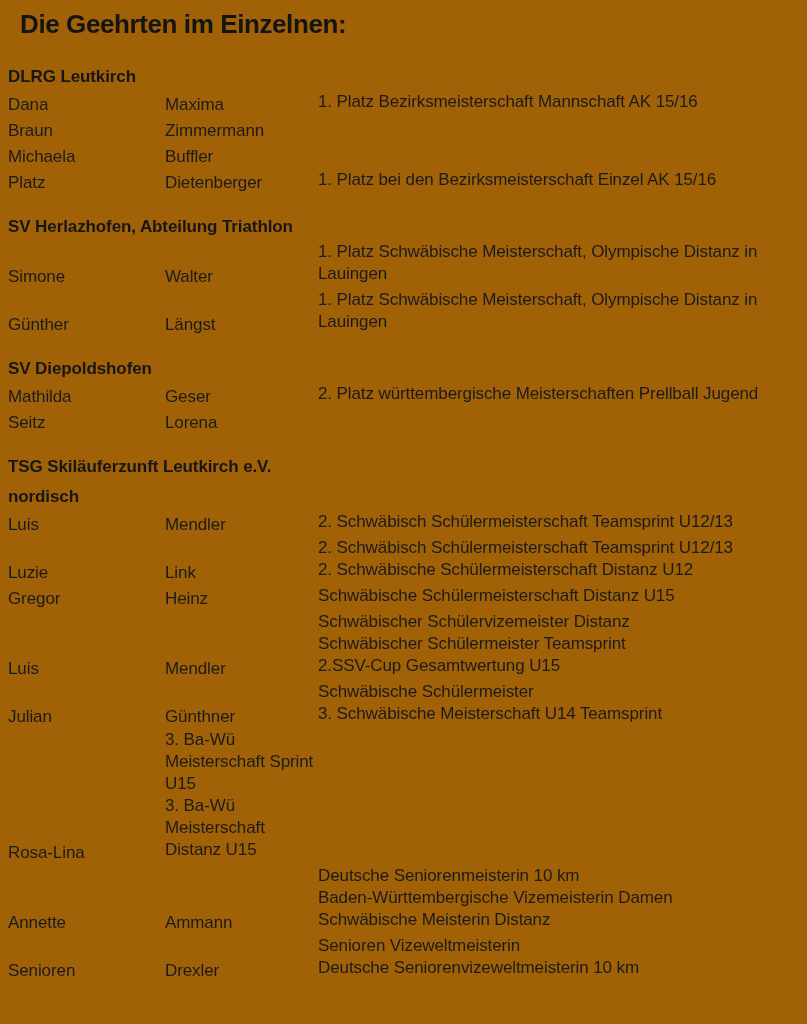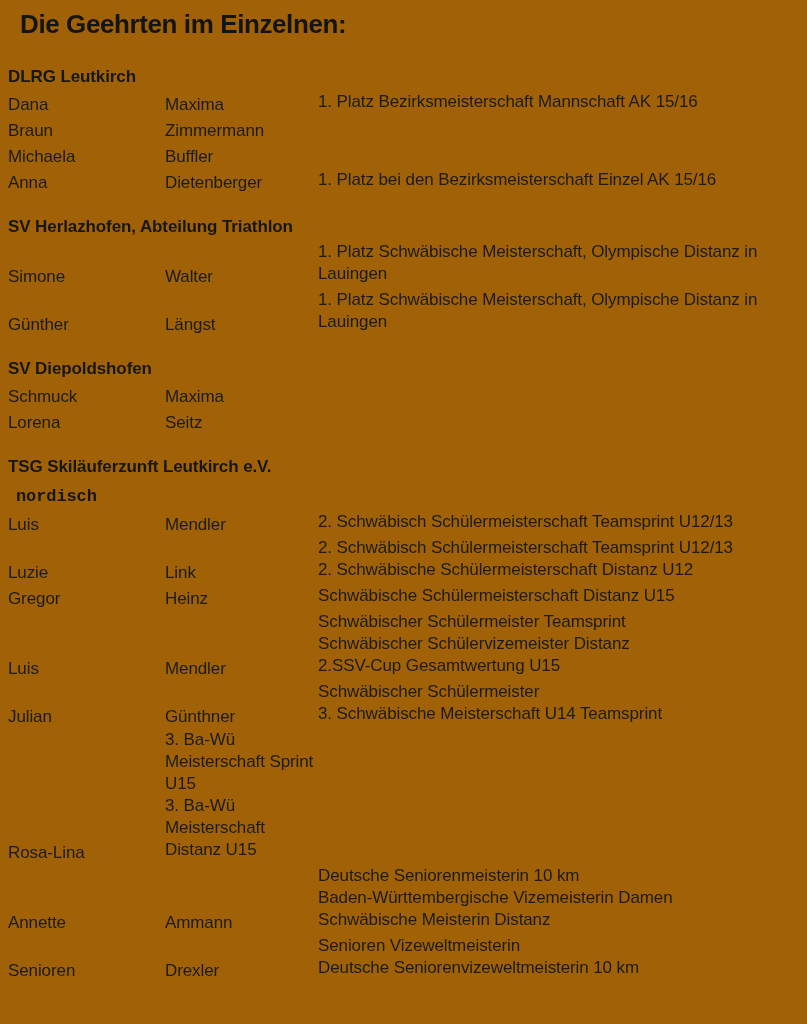--- a/index.html
+++ b/index.html
@@ -36,23 +36,22 @@
   .section.first { margin-top: 0; }
   .section-heading {
     font-weight: bold;
     line-height: 22px;
     margin: 8px 0 6px 0;
     color: #161616;
   }
   .section-subheading {
     font-weight: bold;
     line-height: 22px;
-    margin: 8px 0 6px 8px;
+    margin: 8px 0 6px 0;
     color: #161616;
-    font-family: Liberation Mono, monospace;
   }
   .entries { }
   .entry {
     display: grid;
     grid-template-columns: 157px 153px 1fr;
     align-items: end;
     margin: 4px 0;
     min-height: 22px;
   }
   .cell { }
@@ -85,21 +84,21 @@
     <div class="cell first-name">Braun</div>
     <div class="cell last-name">Zimmermann</div>
     <div class="cell achievements"></div>
   </div>
           <div class="entry">
     <div class="cell first-name">Michaela</div>
     <div class="cell last-name">Buffler</div>
     <div class="cell achievements"></div>
   </div>
           <div class="entry">
-    <div class="cell first-name">Anna</div>
+    <div class="cell first-name">Platz</div>
     <div class="cell last-name">Dietenberger</div>
     <div class="cell achievements">
               <div class="achievement-line">1. Platz bei den Bezirksmeisterschaft Einzel AK 15/16</div>
             </div>
   </div>
         </div>
   </section>
       <section class="section">
     <div class="section-heading">SV Herlazhofen, Abteilung Triathlon</div>
 
@@ -118,27 +117,29 @@
               <div class="achievement-line">1. Platz Schwäbische Meisterschaft, Olympische Distanz in Lauingen</div>
             </div>
   </div>
         </div>
   </section>
       <section class="section">
     <div class="section-heading">SV Diepoldshofen</div>
 
     <div class="entries">
           <div class="entry">
-    <div class="cell first-name">Schmuck</div>
-    <div class="cell last-name">Maxima</div>
-    <div class="cell achievements"></div>
-  </div>
-          <div class="entry">
+    <div class="cell first-name">Mathilda</div>
+    <div class="cell last-name">Geser</div>
+    <div class="cell achievements">
+              <div class="achievement-line">2. Platz württembergische Meisterschaften Prellball Jugend</div>
+            </div>
+  </div>
+          <div class="entry">
+    <div class="cell first-name">Seitz</div>
     <div class="cell last-name">Lorena</div>
-    <div class="cell first-name">Seitz</div>
     <div class="cell achievements"></div>
   </div>
         </div>
   </section>
       <section class="section">
     <div class="section-heading">TSG Skiläuferzunft Leutkirch e.V.</div>
     <div class="section-subheading">nordisch</div>
     <div class="entries">
           <div class="entry">
     <div class="cell first-name">Luis</div>
@@ -159,30 +160,30 @@
     <div class="cell first-name">Gregor</div>
     <div class="cell last-name">Heinz</div>
     <div class="cell achievements">
               <div class="achievement-line">Schwäbische Schülermeisterschaft Distanz U15</div>
             </div>
   </div>
           <div class="entry">
     <div class="cell first-name">Luis</div>
     <div class="cell last-name">Mendler</div>
     <div class="cell achievements">
+              <div class="achievement-line">Schwäbischer Schülervizemeister Distanz</div>
               <div class="achievement-line">Schwäbischer Schülermeister Teamsprint</div>
-              <div class="achievement-line">Schwäbischer Schülervizemeister Distanz</div>
               <div class="achievement-line">2.SSV-Cup Gesamtwertung U15</div>
             </div>
   </div>
           <div class="entry">
     <div class="cell first-name">Julian</div>
     <div class="cell last-name">Günthner</div>
     <div class="cell achievements">
-              <div class="achievement-line">Schwäbischer Schülermeister</div>
+              <div class="achievement-line">Schwäbische Schülermeister</div>
               <div class="achievement-line">3. Schwäbische Meisterschaft U14 Teamsprint</div>
             </div>
   </div>
           <div class="entry">
     <div class="cell first-name">Rosa-Lina</div>
     <div class="cell achievements">
               <div class="achievement-line">3. Ba-Wü Meisterschaft Sprint U15</div>
               <div class="achievement-line">3. Ba-Wü Meisterschaft Distanz U15</div>
             </div>
   </div>

